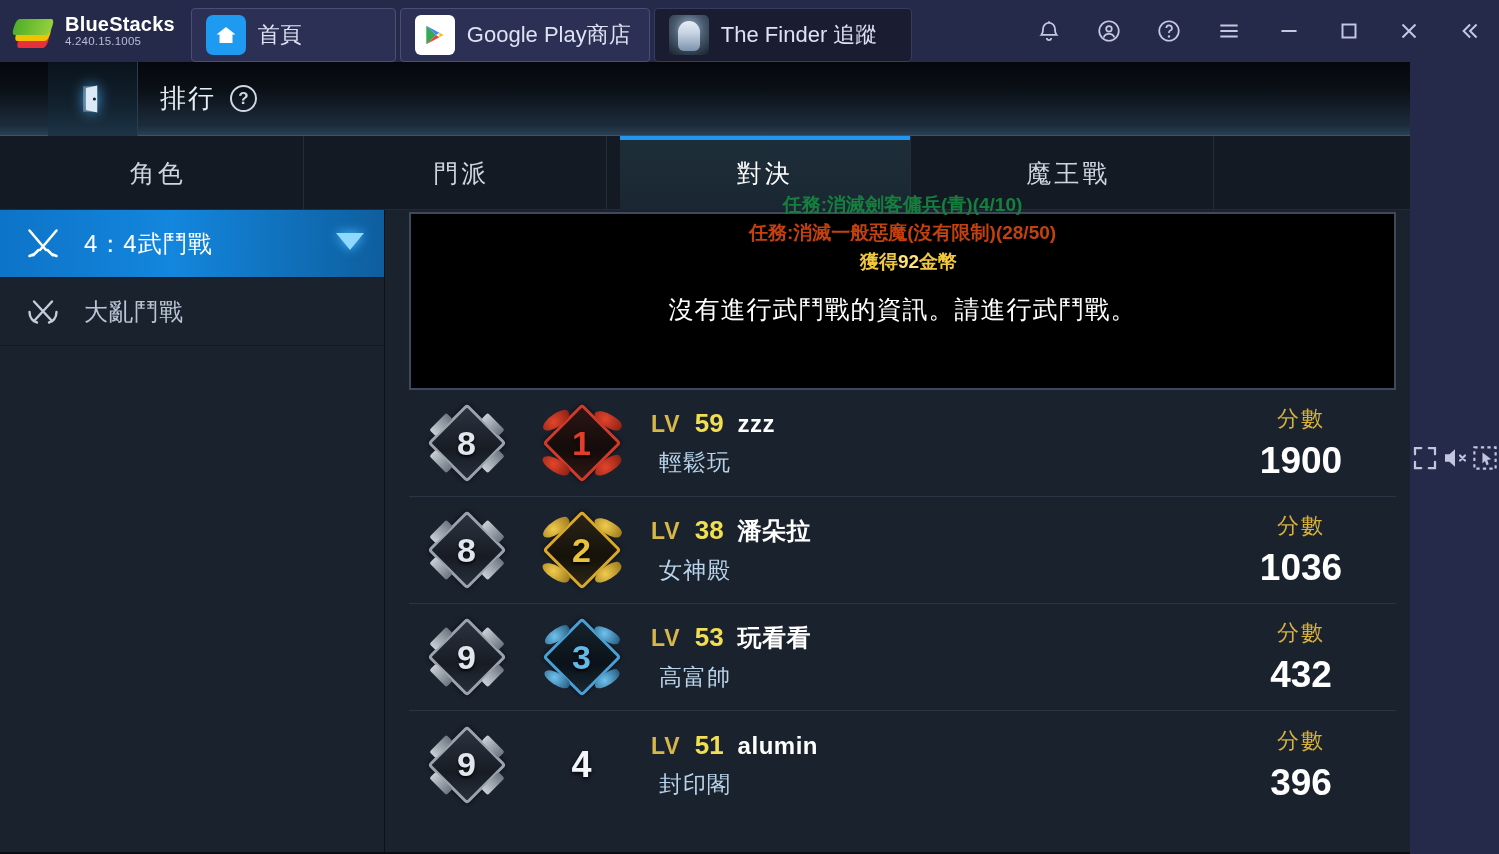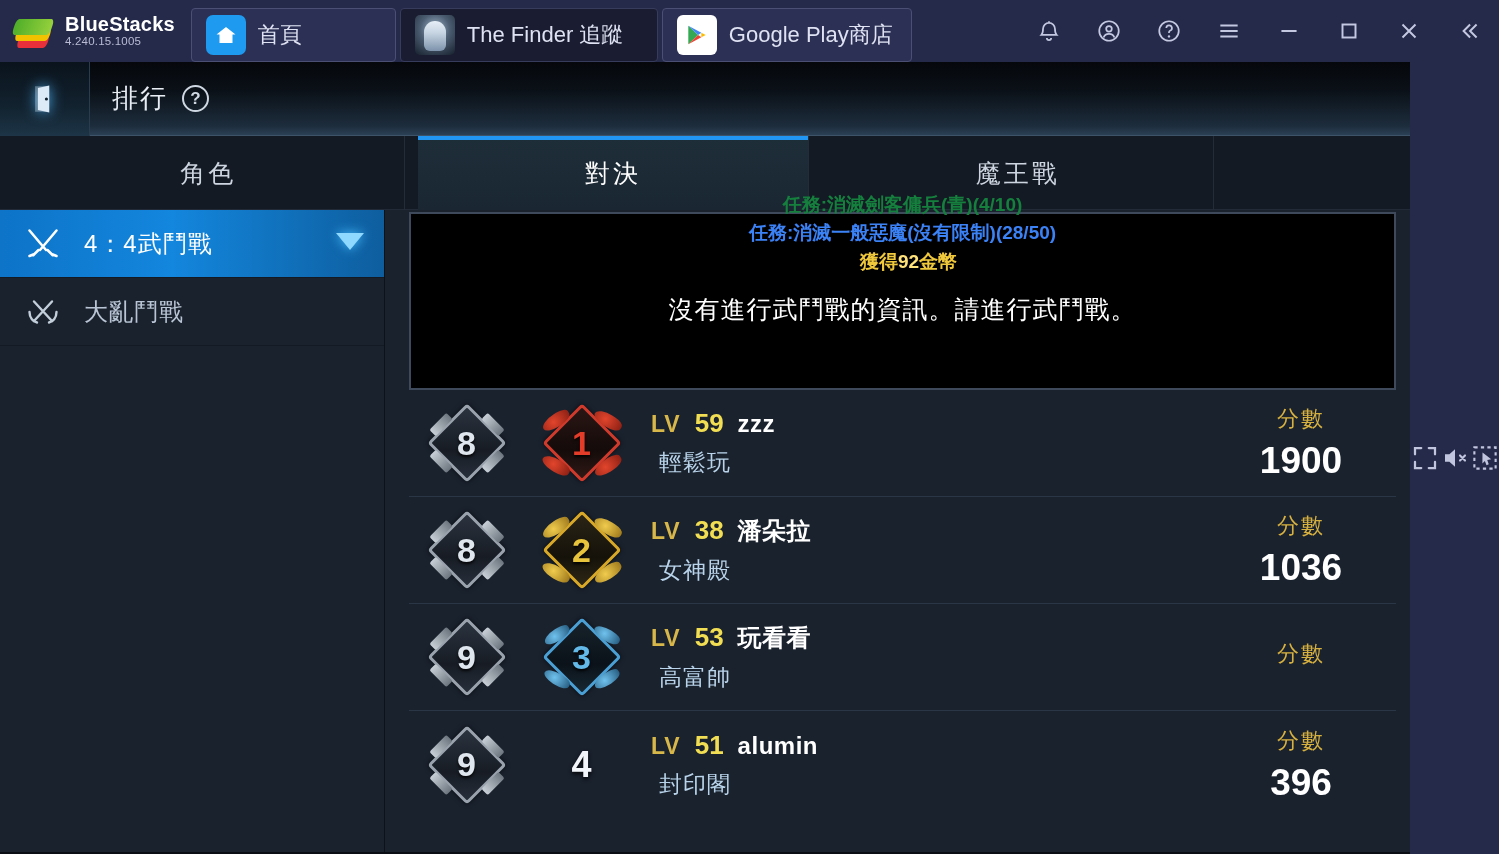--- a/index.html
+++ b/index.html
@@ -95,20 +95,21 @@
     position: absolute; left: 0; top: 62px; width: 1410px; height: 792px;
     background: #11141d;
     overflow: hidden;
   }
 
   .g-header {
     position: relative; height: 74px; width: 1478px;
     background: linear-gradient(180deg, #05070b 0%, #0b1118 40%, #1d2d3d 88%, #2b4055 100%);
     display: flex; align-items: center;
     border-bottom: 1px solid #3d5468;
+    padding-left: 48px;
   }
   .g-exit {
     width: 90px; height: 74px; display: flex; align-items: center; justify-content: center;
     background: linear-gradient(180deg,#0a131c 0%, #12222f 60%, #1d3547 100%);
     border-right: 1px solid #2a3d4e;
   }
   .g-exit svg { width: 34px; height: 34px; filter: drop-shadow(0 0 7px #49a7e8); }
   .g-title {
     display: flex; align-items: center; gap: 14px; padding-left: 22px;
   }
@@ -166,21 +167,21 @@
   
   .g-main { flex: 1; background: #1a222e; padding: 0; position: relative; }
 
   .notice {
     margin: 2px 14px 0 24px; height: 178px;
     background: #000; border: 2px solid #3e4a5c;
     display: flex; flex-direction: column; align-items: center;
     padding-top: 4px; position: relative;
   }
   .notice .q {
-    font-size: 19px; color: #3b82f6; font-weight: bold; line-height: 1.55;
+    font-size: 19px; color: #c2410c; font-weight: bold; line-height: 1.55;
     text-shadow: 1px 1px 0 #000;
   }
   .notice .gold { color: #f0c83c; margin-left: 12px; }
   .notice .gold b { color: #ffe27a; }
   .notice .msg {
     margin-top: 16px; font-size: 25px; color: #ffffff; letter-spacing: 1px;
   }
   .notice-overflow {
     position: absolute; top: -22px; left: 0; right: 0; text-align: center;
     font-size: 19px; color: #15803d; font-weight: bold;
@@ -327,39 +328,39 @@
 
     <div class="bs-tabs">
 
       <div class="bs-tab" style="width:205px">
         <span class="tab-ico home">
           <svg viewBox="0 0 24 24" fill="#fff">
               <path d="M12 4 2.5 11.5h3V20h13v-8.5h3z"></path>
             </svg>
         </span>
         <span class="tab-label">首頁</span>
-      </div>
-
-      <div class="bs-tab dark" style="width:258px">
-        <span class="tab-ico avatar"></span>
-        <span class="tab-label">The Finder  追蹤</span>
       </div>
 
       <div class="bs-tab" style="width:250px">
         <span class="tab-ico gplay">
           <svg viewBox="0 0 24 24" width="26" height="26">
             <path d="M4 3.5v17l9-8.5z" fill="#34a853"></path>
             <path d="M4 3.5 16 10l-3 2z" fill="#4285f4"></path>
             <path d="M4 20.5 16 14l-3-2z" fill="#ea4335"></path>
             <path d="M16 10l4 2-4 2z" fill="#fbbc04"></path>
           </svg>
         </span>
         <span class="tab-label">Google Play商店</span>
       </div>
 
+      <div class="bs-tab dark" style="width:258px">
+        <span class="tab-ico avatar"></span>
+        <span class="tab-label">The Finder  追蹤</span>
+      </div>
+
     </div>
 
     <div class="bs-actions">
       <div class="bs-btn">
         <svg viewBox="0 0 24 24" fill="none" stroke="currentColor" stroke-width="1.6">
           <path d="M12 3v1.5M6.5 10a5.5 5.5 0 0 1 11 0c0 4 1.5 5.5 1.5 5.5H5s1.5-1.5 1.5-5.5z"></path>
           <path d="M10 18.5a2 2 0 0 0 4 0"></path>
         </svg>
       </div>
       <div class="bs-btn">
@@ -416,20 +417,23 @@
       </div>
       <div class="g-title">
         <span class="txt">排行</span>
         <span class="g-qmark">?</span>
       </div>
     </div>
 
     <div class="g-tabs">
       <div class="g-tab">
         <span>角色</span>
+      </div>
+      <div class="g-tab">
+        <span>門派</span>
       </div>
       <div class="g-tab active">
         <span>對決</span>
       </div>
       <div class="g-tab">
         <span>魔王戰</span>
       </div>
       <div class="g-tab blank"></div>
     </div>
 
@@ -551,20 +555,21 @@
             <div class="cell-info">
               <div class="line1">
                 <span class="lv-tag">LV</span>
                 <span class="lv-num">53</span>
                 <span class="pname">玩看看</span>
               </div>
               <div class="guild">高富帥</div>
             </div>
             <div class="cell-score">
               <div class="score-lbl">分數</div>
+              <div class="score-val">432</div>
             </div>
           </div>
 
           <div class="rank-row">
             <div class="cell-tier">
               <div class="dia tier">
                 <span class="sp2"></span>
                   <span class="shape"></span>
                 <span class="num">9</span>
               </div>

